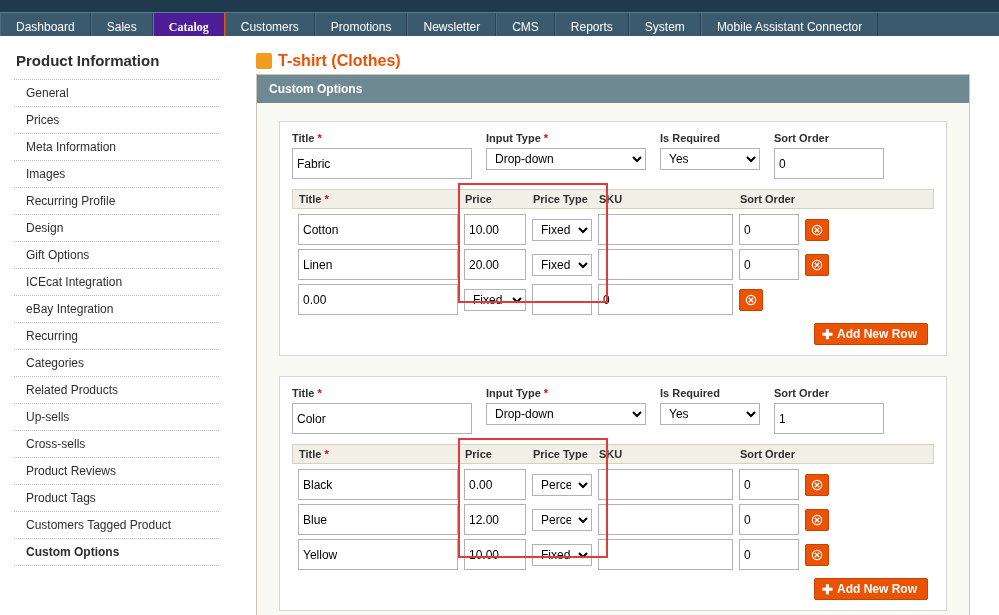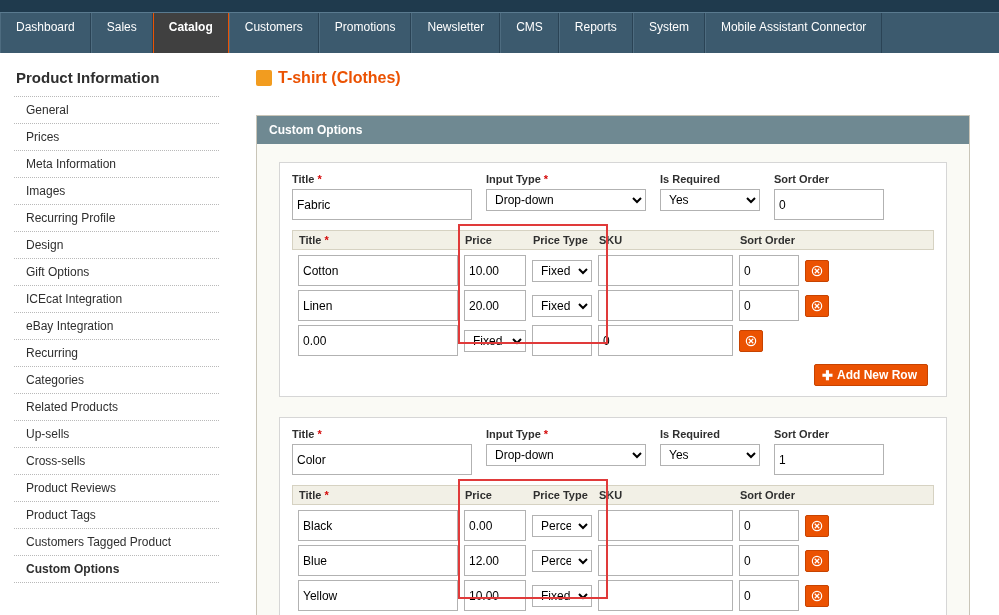--- a/index.html
+++ b/index.html
@@ -1,28 +1,28 @@
 <!DOCTYPE html>
 <html><head>
 <meta charset="utf-8">
 <style>
   * { box-sizing: border-box; margin: 0; padding: 0; }
   body { font-family: Arial, Helvetica, sans-serif; font-size: 12px; color: #2f2f2f; background: #fff; width: 999px; }
   .topbar { height: 12px; background: #1f3a4d; }
-  .mainnav { background: #3c5a6e; display: flex; height: 41px; border-top: 1px solid #5a7a8f; }
+  .mainnav { background: #3c5a6e; display: flex; height: 24px; border-top: 1px solid #5a7a8f; }
   .mainnav .navitem { color: #fff; padding: 0 15px; line-height: 29px; font-size: 12px; cursor: pointer; border-right: 1px solid #2a4355; border-left: 1px solid #4e6c80; }
-  .mainnav .navitem.active { background: #404040; border-color: #eb5202; font-weight: bold; }
+  .mainnav .navitem.active { background: #4c1d95; border-color: #eb5202; font-weight: bold; font-family: Liberation Serif, serif; }
   .layout { display: flex; padding: 16px 29px 0 14px; gap: 37px; }
   .sidebar { width: 205px; flex: 0 0 205px; }
   .sidebar h3 { font-size: 15px; font-weight: bold; color: #2f2f2f; margin-bottom: 10px; padding-left: 2px; }
   .sidepanel { border-top: 1px dotted #b9b9b9; }
   .sideitem { display: block; padding: 6px 10px 6px 12px; color: #2f2f2f; border-bottom: 1px dotted #b9b9b9; cursor: pointer; font-size: 12px; background: #fff; }
   .sideitem.active { background: #fff; font-weight: bold; }
   .content { flex: 1; min-width: 0; }
-  .pagetitle { display: flex; align-items: center; gap: 6px; margin-bottom: 28px; }
+  .pagetitle { display: flex; align-items: center; gap: 6px; margin-bottom: 4px; }
   .pagetitle .cube { width: 16px; height: 16px; display: inline-block; background: #f29c1f; position: relative; border-radius: 2px; }
   .pagetitle h2 { color: #eb5202; font-size: 16px; font-weight: bold; }
   .panel { border: 1px solid #c9c5b8; background: #fafaf5; }
   .panel-head { background: #6f8992; color: #fff; padding: 7px 12px; font-weight: bold; font-size: 12px; }
   .panel-body { padding: 18px 22px 12px 22px; }
   .option-block { background: #fff; border: 1px solid #d6d6d6; padding: 10px 12px 8px 12px; margin-bottom: 20px; }
   .option-head { display: grid; grid-template-columns: 180px 160px 100px 110px; gap: 6px 14px; margin-bottom: 4px; }
   .option-head-row2 { display: grid; grid-template-columns: 180px 160px 100px 110px; gap: 6px 14px; margin-bottom: 10px; }
   .lbl { font-weight: bold; color: #2f2f2f; font-size: 11px; white-space: nowrap; }
   .req { color: #d40707; }

